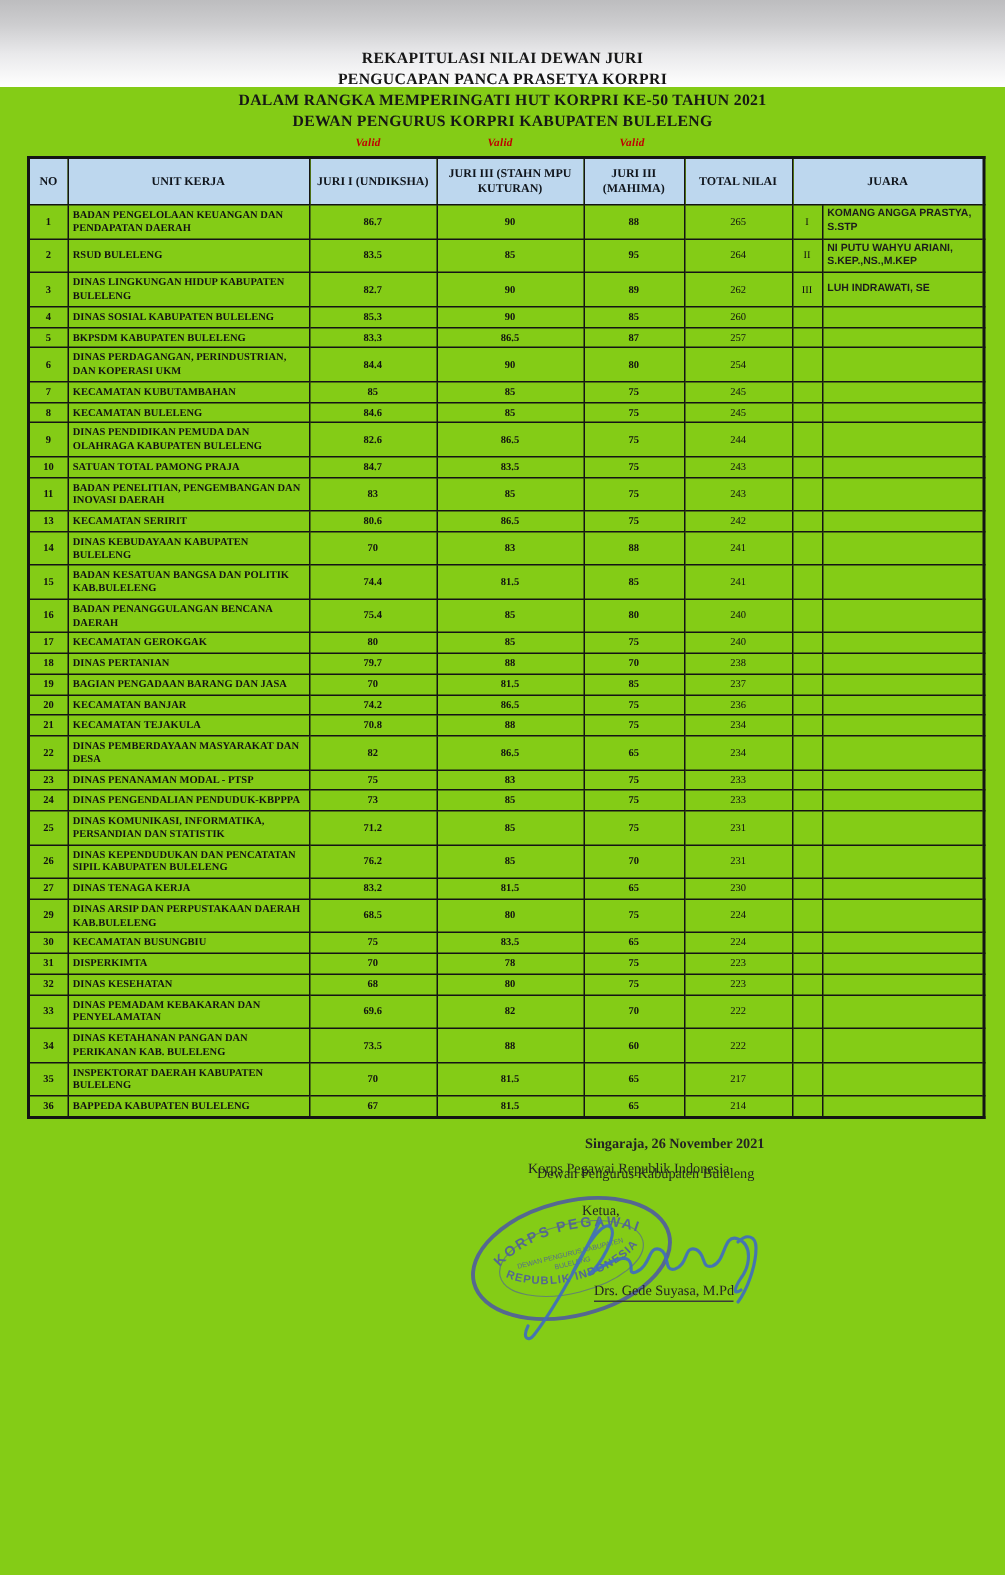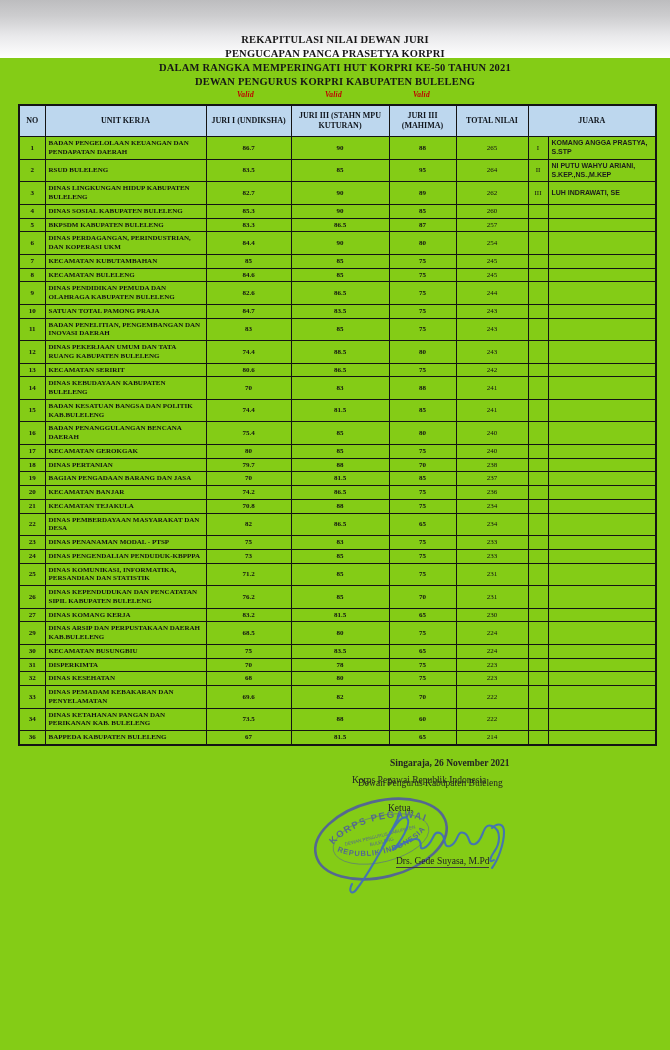--- a/index.html
+++ b/index.html
@@ -196,30 +196,20 @@
           <td class="c-no">11</td>
           <td class="c-unit">BADAN PENELITIAN, PENGEMBANGAN DAN INOVASI DAERAH</td>
           <td class="c-juri1">83</td>
           <td class="c-juri2">85</td>
           <td class="c-juri3">75</td>
           <td class="c-total">243</td>
           <td class="c-rank"></td>
           <td class="c-winner"></td>
         </tr>
         <tr>
-          <td class="c-no">12</td>
-          <td class="c-unit">DINAS PEKERJAAN UMUM DAN TATA RUANG KABUPATEN BULELENG</td>
-          <td class="c-juri1">74.4</td>
-          <td class="c-juri2">88.5</td>
-          <td class="c-juri3">80</td>
-          <td class="c-total">243</td>
-          <td class="c-rank"></td>
-          <td class="c-winner"></td>
-        </tr>
-        <tr>
           <td class="c-no">13</td>
           <td class="c-unit">KECAMATAN SERIRIT</td>
           <td class="c-juri1">80.6</td>
           <td class="c-juri2">86.5</td>
           <td class="c-juri3">75</td>
           <td class="c-total">242</td>
           <td class="c-rank"></td>
           <td class="c-winner"></td>
         </tr>
         <tr>
@@ -347,21 +337,21 @@
           <td class="c-unit">DINAS KEPENDUDUKAN DAN PENCATATAN SIPIL KABUPATEN BULELENG</td>
           <td class="c-juri1">76.2</td>
           <td class="c-juri2">85</td>
           <td class="c-juri3">70</td>
           <td class="c-total">231</td>
           <td class="c-rank"></td>
           <td class="c-winner"></td>
         </tr>
         <tr>
           <td class="c-no">27</td>
-          <td class="c-unit">DINAS KOMANG KERJA</td>
+          <td class="c-unit">DINAS TENAGA KERJA</td>
           <td class="c-juri1">83.2</td>
           <td class="c-juri2">81.5</td>
           <td class="c-juri3">65</td>
           <td class="c-total">230</td>
           <td class="c-rank"></td>
           <td class="c-winner"></td>
         </tr>
         <tr>
           <td class="c-no">29</td>
           <td class="c-unit">DINAS ARSIP DAN PERPUSTAKAAN DAERAH KAB.BULELENG</td>
@@ -412,20 +402,30 @@
           <td class="c-rank"></td>
           <td class="c-winner"></td>
         </tr>
         <tr>
           <td class="c-no">34</td>
           <td class="c-unit">DINAS KETAHANAN PANGAN DAN PERIKANAN KAB. BULELENG</td>
           <td class="c-juri1">73.5</td>
           <td class="c-juri2">88</td>
           <td class="c-juri3">60</td>
           <td class="c-total">222</td>
+          <td class="c-rank"></td>
+          <td class="c-winner"></td>
+        </tr>
+        <tr>
+          <td class="c-no">35</td>
+          <td class="c-unit">INSPEKTORAT DAERAH KABUPATEN BULELENG</td>
+          <td class="c-juri1">70</td>
+          <td class="c-juri2">81.5</td>
+          <td class="c-juri3">65</td>
+          <td class="c-total">217</td>
           <td class="c-rank"></td>
           <td class="c-winner"></td>
         </tr>
         <tr>
           <td class="c-no">36</td>
           <td class="c-unit">BAPPEDA KABUPATEN BULELENG</td>
           <td class="c-juri1">67</td>
           <td class="c-juri2">81.5</td>
           <td class="c-juri3">65</td>
           <td class="c-total">214</td>

